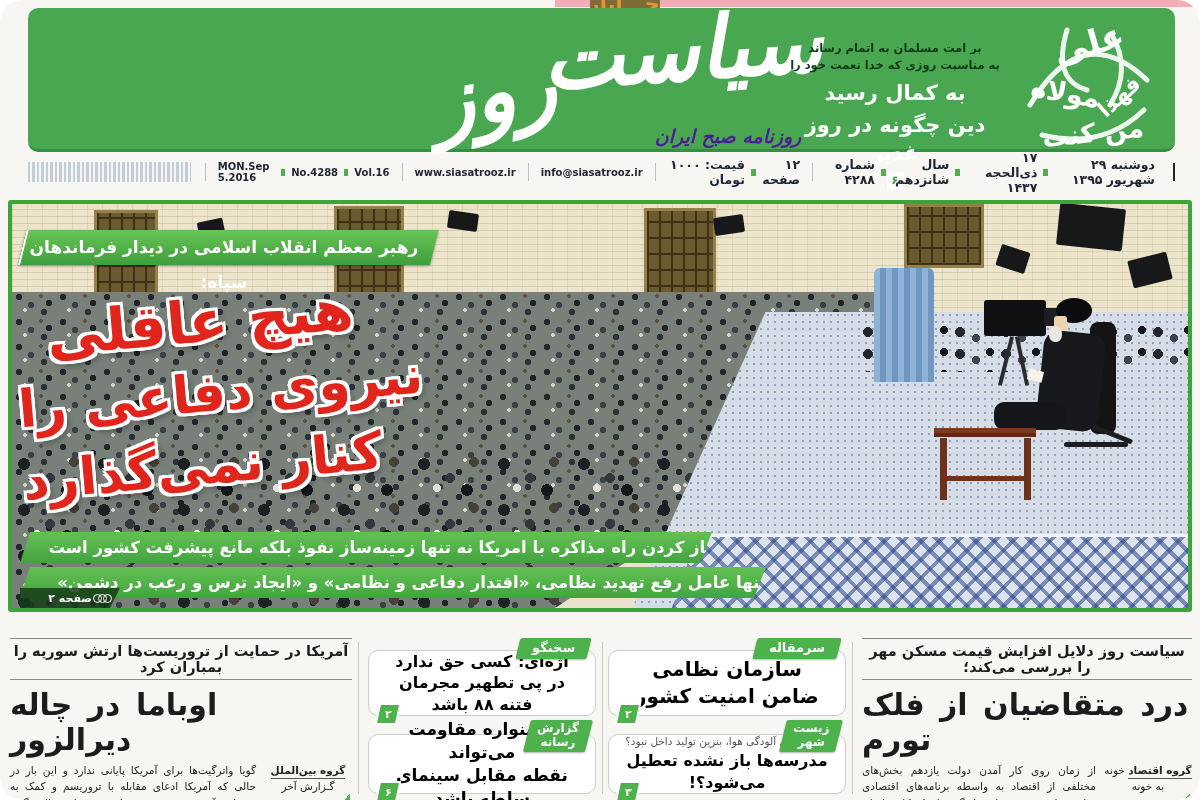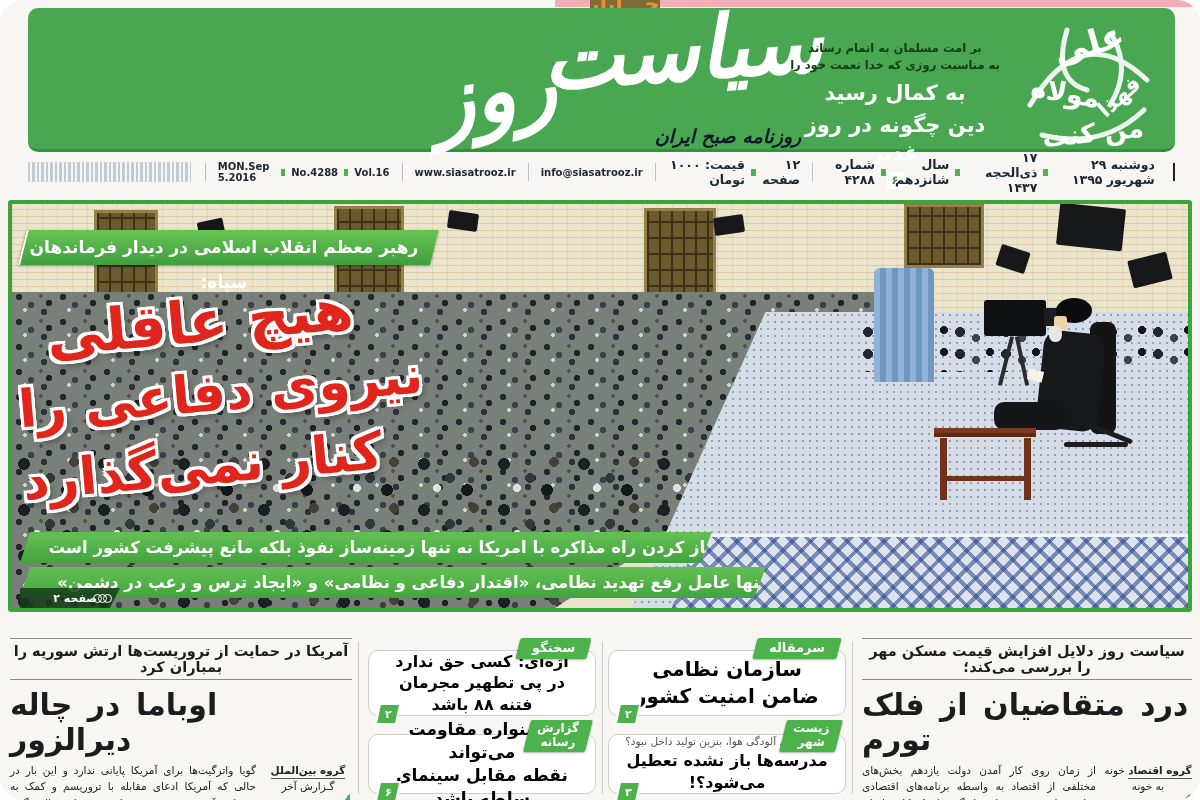--- a/index.html
+++ b/index.html
@@ -13,21 +13,21 @@
   .corner-tab { position:absolute; left:590px; top:0; width:70px; height:38px; background:#7d6c33; overflow:hidden; border-radius:0 0 4px 4px; }
   .corner-tab .tab-txt { display:block; margin-top:-8px; color:#e8903a; font-weight:bold; font-size:21px; text-align:center; letter-spacing:-1px; }
   .corner-tab .tab-arrow { position:absolute; left:8px; top:14px; width:0; height:0;
     border-top:7px solid transparent; border-bottom:7px solid transparent; border-right:14px solid #62a845; }
   
   .band { position:absolute; left:28px; top:8px; width:1147px; height:144px; background:#4aa751;
           border-radius:10px; border-bottom:3px solid #33913e; }
   .mast-title { position:absolute; left:385px; top:0; width:410px; height:144px; color:#fff; }
   .mast-title .t1 { position:absolute; right:0; top:-8px; font-size:86px; font-weight:bold; font-style:italic; transform:rotate(-4deg); }
   .mast-title .t2 { position:absolute; left:18px; top:34px; font-size:86px; font-weight:bold; font-style:italic; transform:rotate(-10deg); }
-  .mast-sub { position:absolute; left:600px; bottom:2px; width:200px; text-align:center; color:#0f172a;
+  .mast-sub { position:absolute; left:600px; bottom:2px; width:200px; text-align:center; color:#4c1d95;
               font-size:19px; font-style:italic; font-weight:bold; }
   .ghadir { position:absolute; right:165px; top:32px; width:230px; text-align:center; direction:rtl; }
   .ghadir .k { color:#113a17; font-size:11.5px; font-weight:bold; line-height:1.5; }
   .ghadir .b { color:#ffffff; font-size:21px; font-weight:bold; line-height:1.35; margin-top:4px; }
   .ghadir .pbox { display:inline-block; margin-top:4px; width:17px; height:17px; background:#fff; color:#3f9b3f;
                   font-size:12px; font-weight:bold; line-height:17px; text-align:center; }
   .medallion { position:absolute; right:8px; top:2px; width:155px; height:152px; }
   
   .infobar { position:absolute; left:28px; top:156px; width:1147px; height:32px; display:flex; align-items:center;
              direction:rtl; color:#1d2433; }
@@ -117,21 +117,21 @@
   .rl1 { left:34px;  top:84px;  font-size:58px; }
   .rl2 { left:6px;   top:158px; font-size:52px; }
   .rl3 { left:10px;  top:232px; font-size:52px; }
   .gbar { position:absolute; left:8px; height:31px; background:linear-gradient(#63c153,#43a33f); color:#fff;
     font-weight:bold; font-size:16.5px; line-height:31px; text-align:right;
     clip-path:polygon(10px 0, 100% 0, calc(100% - 12px) 100%, 0 100%); box-shadow:0 1px 2px rgba(0,0,0,.4); }
   .gbar1 { top:328px; width:692px; }
   .gbar2 { top:363px; width:746px; }
   .photo-pagetag { position:absolute; left:8px; top:384px; width:100px; height:20px; background:rgba(22,60,25,.85);
     clip-path:polygon(0 0, 100% 0, calc(100% - 10px) 100%, 0 100%);
-    color:#fff; font-size:11px; font-weight:bold; display:flex; align-items:center; padding:0 8px; direction:rtl; }
+    color:#fff; font-size:11px; font-weight:bold; display:flex; align-items:center; gap:5px; padding:0 8px; direction:rtl; }
   .rings { display:inline-flex; direction:ltr; }
   .ring { width:9px; height:9px; border:1.6px solid currentColor; border-radius:50%; margin-left:-4px; }
   
   .vsep { position:absolute; top:642px; height:152px; width:1px; background:#c9c9c9; }
   .col { position:absolute; top:638px; direction:rtl; color:#1c1c1c; }
   .kicker { border-top:1.5px solid #8a8a8a; border-bottom:1.5px solid #8a8a8a; padding:4px 2px;
     font-size:14.5px; font-weight:bold; text-align:center; }
   .bigtitle { font-size:30px; font-weight:bold; text-align:left; padding:7px 0 5px; word-spacing:5px; }
   .body-txt { font-size:10.6px; line-height:1.55; text-align:justify; color:#222; }
   .byline { float:right; width:88px; margin-left:8px; margin-bottom:2px; text-align:center; font-size:10.5px; position:relative; padding-bottom:14px; }

